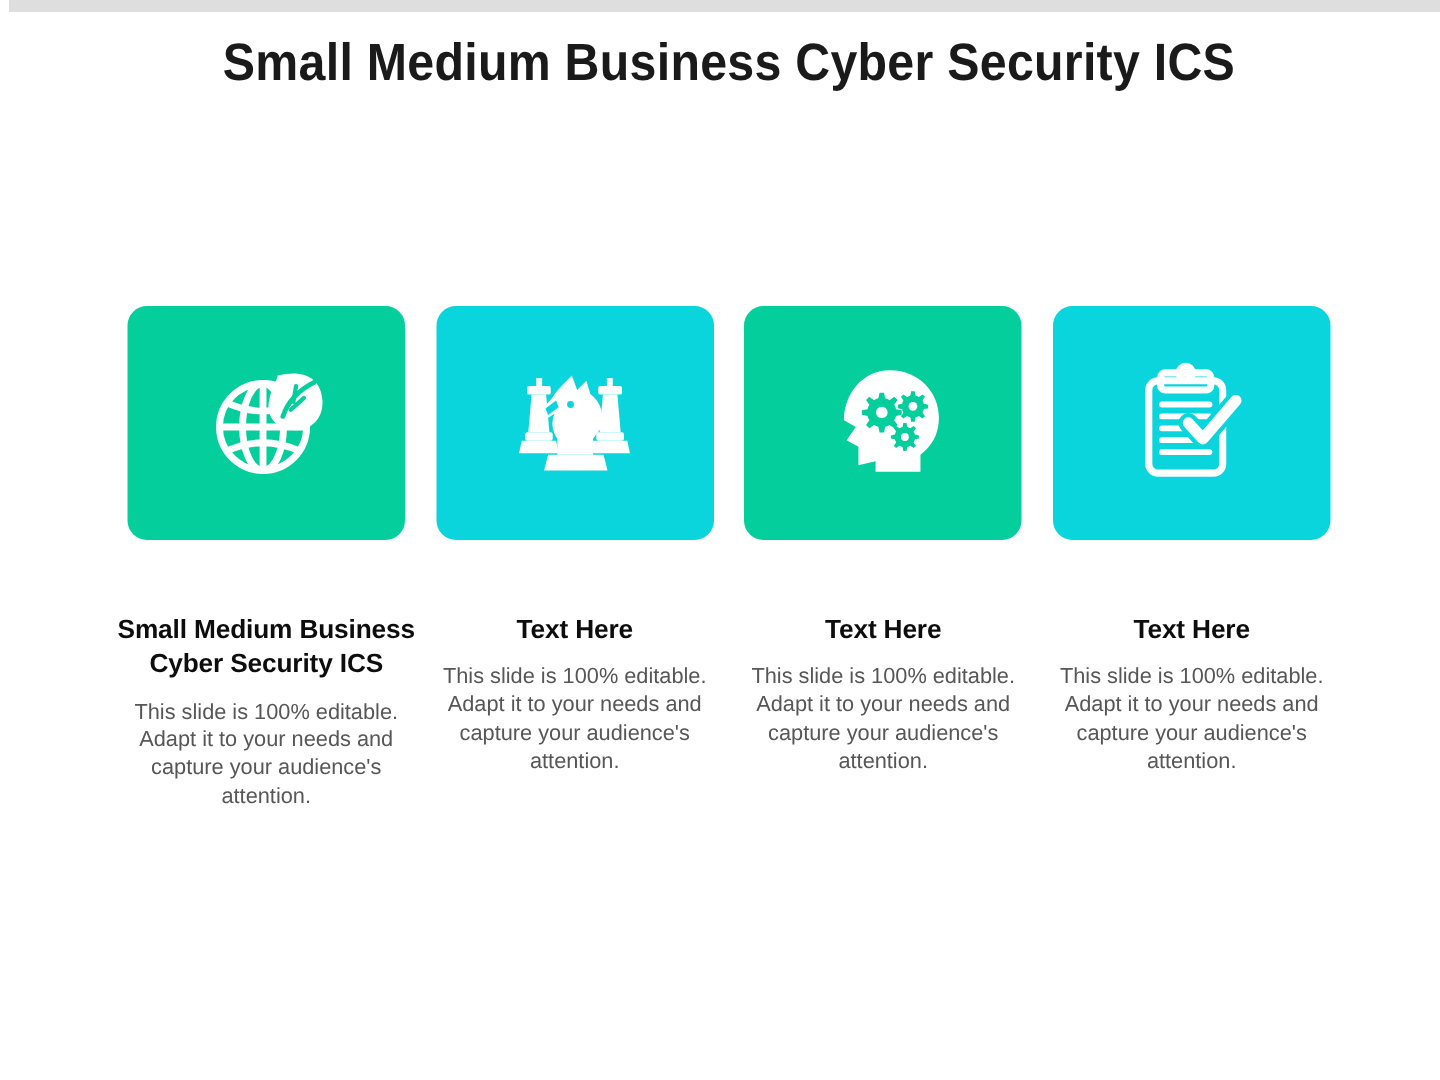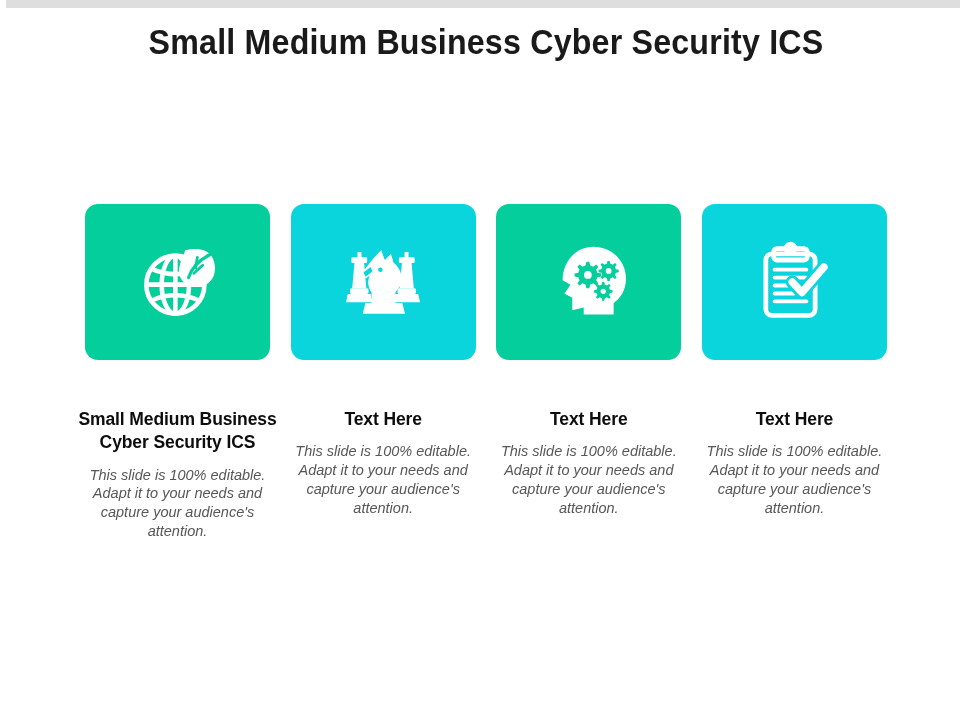--- a/index.html
+++ b/index.html
@@ -82,21 +82,20 @@
     width: 225px;
     letter-spacing: -0.1px;
   }
   .col-body {
     margin-top: 11px;
     font-size: 14.5px;
     color: #575757;
     line-height: 1.30;
     text-align: center;
     width: 182px;
-    font-style: italic;
   }
   .col-0 .col-heading { width: 232px; }
 </style>
 </head>
 <body>
 
 <div class="slide">
 
   <div class="top-band"></div>
 

